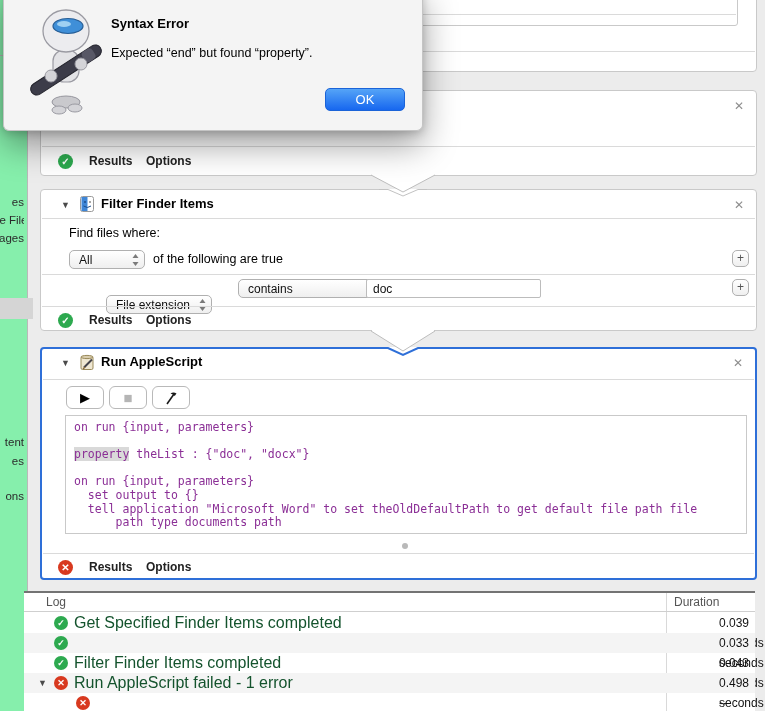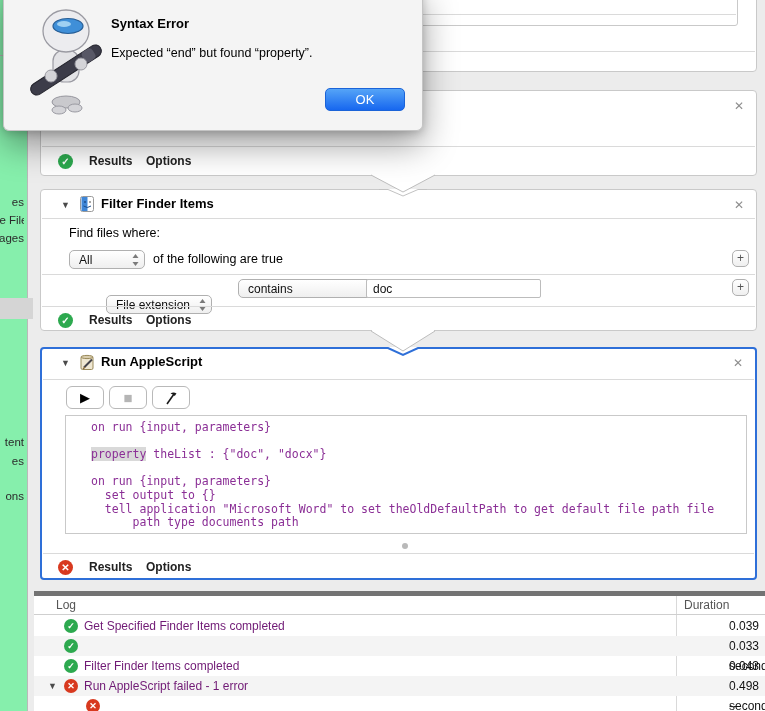--- a/index.html
+++ b/index.html
@@ -31,33 +31,33 @@
   .pop-chev { position:absolute; right:5px; top:3px; width:7px; height:12px; }
   .pop-chev svg { display:block; }
   .txt-input { position:absolute; height:19px; border:1px solid #bcbcbc; border-radius:2px; background:#fff; font-size:12px; color:#111; padding:0 0 0 6px; font-family:"Liberation Sans", sans-serif; }
   .plus-btn { position:absolute; right:7px; width:17px; height:17px; border:1px solid #b0b0b0; border-radius:5px; background:linear-gradient(#ffffff,#efefef); font-size:12px; color:#555; text-align:center; line-height:15px; }
   .checkbox { position:absolute; width:14px; height:14px; border:1px solid #bdbdbd; border-radius:3px; background:#fff; }
 
   
   .runbox { border:2px solid #2e6fd8; }
   .tool-btn { position:absolute; width:38px; height:23px; border:1px solid #b9b9b9; border-radius:6px; background:#fff; text-align:center; }
   .tool-btn .glyph { font-size:13px; line-height:21px; }
-  .codebox { position:absolute; left:23px; top:66px; width:682px; height:119px; border:1px solid #c9c9c9; background:#fff; padding:5px 25px; overflow:hidden; }
+  .codebox { position:absolute; left:23px; top:66px; width:682px; height:119px; border:1px solid #c9c9c9; background:#fff; padding:5px 8px; overflow:hidden; }
   .code-line { font-family:"DejaVu Sans Mono", monospace; font-size:11.5px; line-height:13.6px; height:13.6px; color:#8b2f96; white-space:pre; }
   .kw-hl { background:#d9d9d9; }
   .resize-dot { position:absolute; left:360px; top:194px; width:6px; height:6px; border-radius:50%; background:#b9b9b9; }
 
   
-  .logpane { position:absolute; left:34px; top:591px; width:731px; height:120px; background:#fff; border-top:5px solid #737373; }
+  .logpane { position:absolute; left:24px; top:591px; width:731px; height:120px; background:#fff; border-top:2px solid #737373; }
   .log-colsep { position:absolute; left:642px; top:0; bottom:0; width:1px; background:#d9d9d9; }
   .log-header { position:absolute; left:0; right:0; top:0; height:19px; border-bottom:1px solid #cfcfcf; }
   .log-h-label { position:absolute; font-size:12px; color:#555; line-height:19px; }
   .log-row { position:absolute; left:0; right:0; height:20px; }
   .log-row.alt { background:#f4f4f4; }
-  .log-text { position:absolute; font-size:12px; color:#701a75; line-height:20px; white-space:nowrap; }
+  .log-text { position:absolute; font-size:16px; color:#14532d; line-height:20px; white-space:nowrap; }
   .log-dur { position:absolute; left:650px; font-size:12px; color:#111; line-height:20px;margin-left:45px; }
   .log-badge { position:absolute; top:3px; width:14px; height:14px; border-radius:50%; color:#fff; font-size:9px; font-weight:bold; text-align:center; line-height:14px; }
   .log-tri { position:absolute; left:14px; top:5px; font-size:9px; color:#4a4a4a; line-height:10px; }
 
   
   .dialog { position:absolute; left:3px; top:-12px; width:420px; height:143px; background:#f4f4f4; border:1px solid #c4c4c4; border-top:none; border-radius:0 0 6px 6px; box-shadow:0 14px 34px rgba(0,0,0,0.38), 0 2px 8px rgba(0,0,0,0.18); z-index:50; }
   .dlg-title { position:absolute; left:107px; top:28px; font-size:13px; font-weight:bold; color:#000; }
   .dlg-msg { position:absolute; left:107px; top:58px; font-size:12.5px; color:#000; }
   .ok-btn { position:absolute; left:321px; top:100px; width:80px; height:23px; border:1px solid #1a63d8; border-radius:5px; background:linear-gradient(#55a4f7,#1767ef); color:#fff; font-size:13px; text-align:center; line-height:21px; }
   .robot { position:absolute; left:25px; top:18px; }

